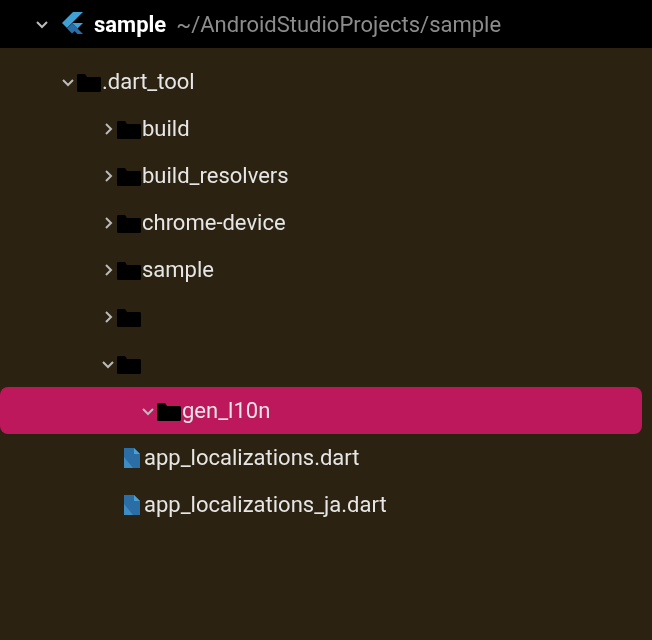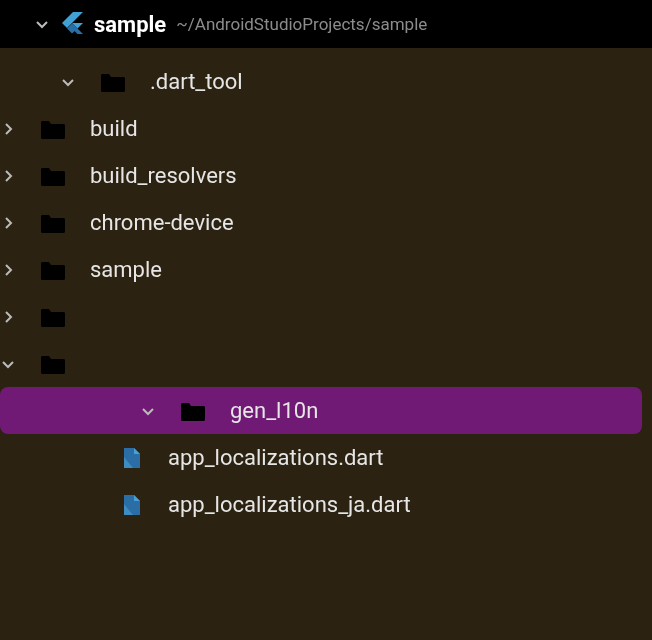--- a/index.html
+++ b/index.html
@@ -28,26 +28,26 @@
   .tree {
     padding: 10px 10px 10px 0;
   }
 
   .row {
     display: flex;
     align-items: center;
     height: 47px;
     border-radius: 8px;
     padding-right: 16px;
-    gap: 24px;
+    gap: 0;
     cursor: default;
   }
 
   .row.selected {
-    background: #701a75;
+    background: #be185d;
   }
 
   .chevron {
     display: inline-flex;
     align-items: center;
     justify-content: center;
     width: 16px;
     height: 16px;
   }
   .chevron svg {
@@ -94,24 +94,24 @@
   }
 
   .project-name {
     font-weight: 700;
     color: #ffffff;
     font-size: 22px;
   }
 
   .project-path {
     color: #8c8c8c;
-    font-size: 17px;
+    font-size: 22px;
   }
   .d1 { padding-left: 60px; }
-  .d2 { }
+  .d2 { padding-left: 100px; }
   .d3 { padding-left: 140px; }
   .d5 { padding-left: 120px; }
 
 </style>
 </head>
 <body>
 
 <svg width="0" height="0" style="position:absolute">
   <defs>
     <g id="chev-down">

